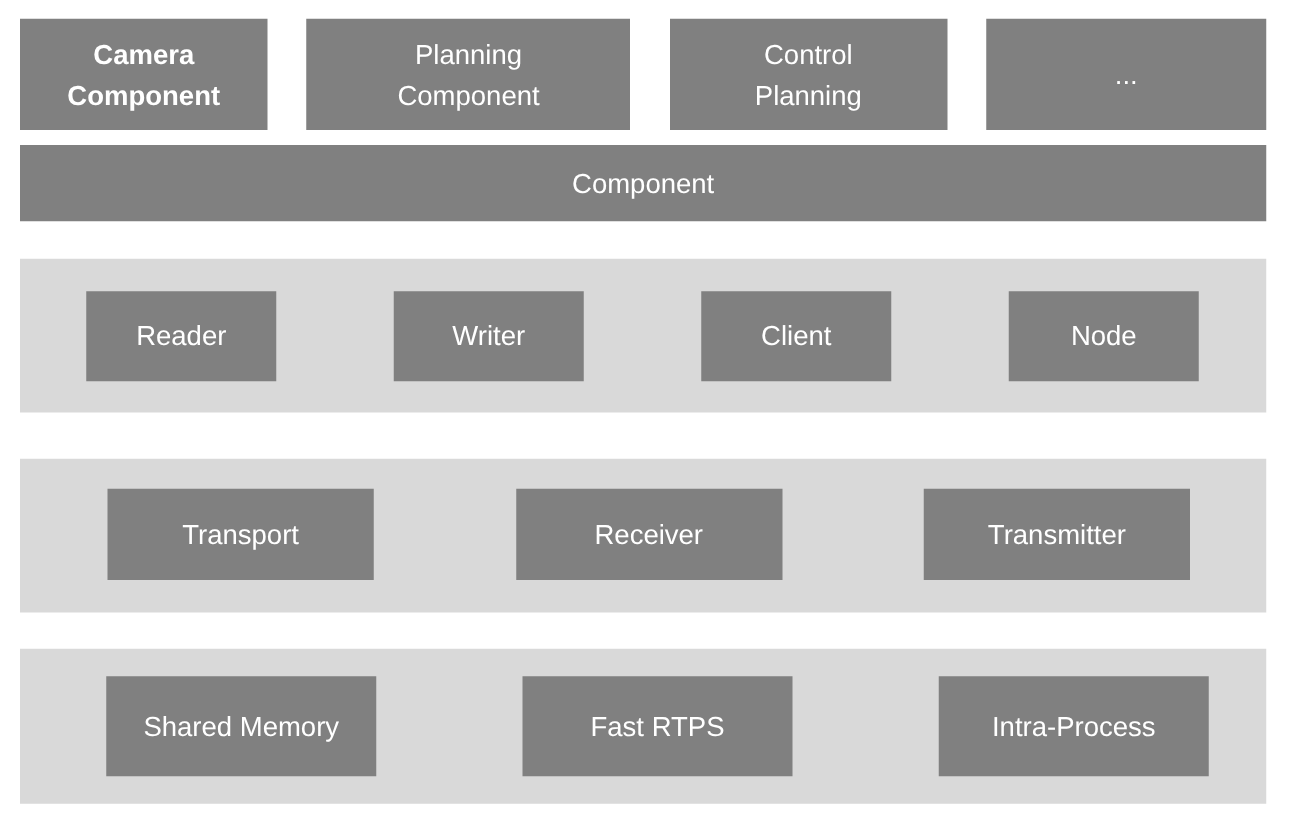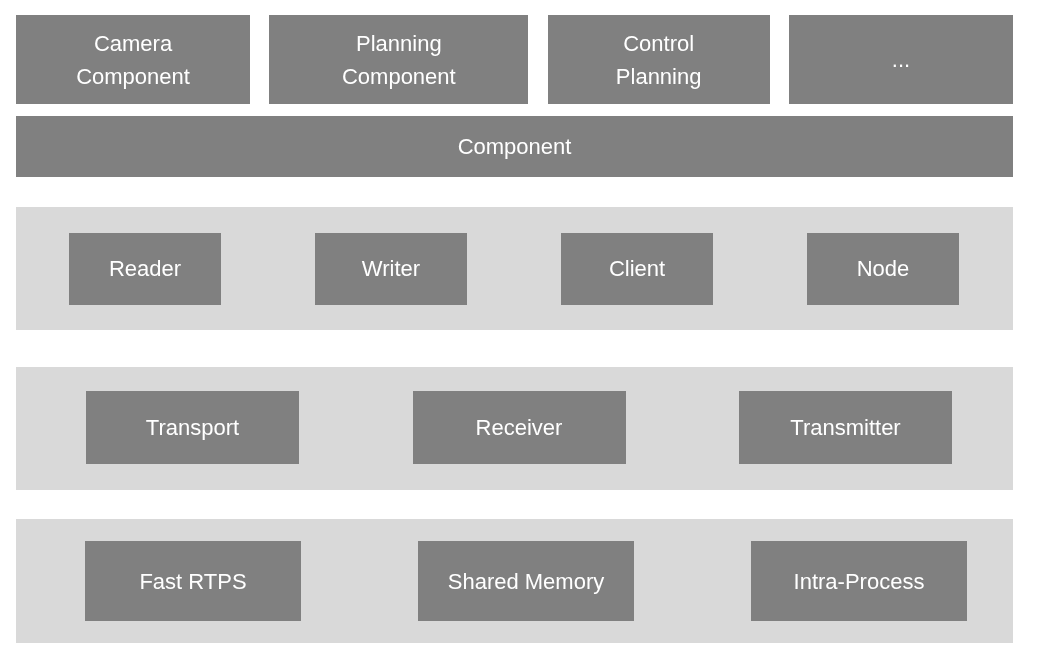--- a/index.html
+++ b/index.html
@@ -32,21 +32,21 @@
     line-height: 1.5;
     box-sizing: border-box;
   }
   .row-top {
     display: flex;
     justify-content: space-between;
     height: 89px;
   }
   .row-top .gray-box { height: 89px; }
   .row-top .gray-box .lbl { max-width: 160px; }
-  .box-w1 { width: 234px; }
+  .box-w1 { width: 198px; font-weight: bold; }
   .box-w2 { width: 259px; }
   .box-w3 { width: 222px; }
   .box-w4 { width: 224px; }
   .component-bar {
     margin-top: 12px;
     width: 100%;
     height: 61px;
   }
   .band {
     background: var(--band-fill, #d9d9d9);
@@ -121,24 +121,24 @@
       <div class="gray-box">
         <span>Receiver</span>
       </div>
       <div class="gray-box">
         <span>Transmitter</span>
       </div>
     </div>
 
     <div class="band band-backend">
       <div class="gray-box">
-        <span>Fast RTPS</span>
+        <span>Shared Memory</span>
       </div>
       <div class="gray-box">
-        <span>Shared Memory</span>
+        <span>Fast RTPS</span>
       </div>
       <div class="gray-box">
         <span>Intra-Process</span>
       </div>
     </div>
 
   </div>
 </div>
 
 </body></html>

